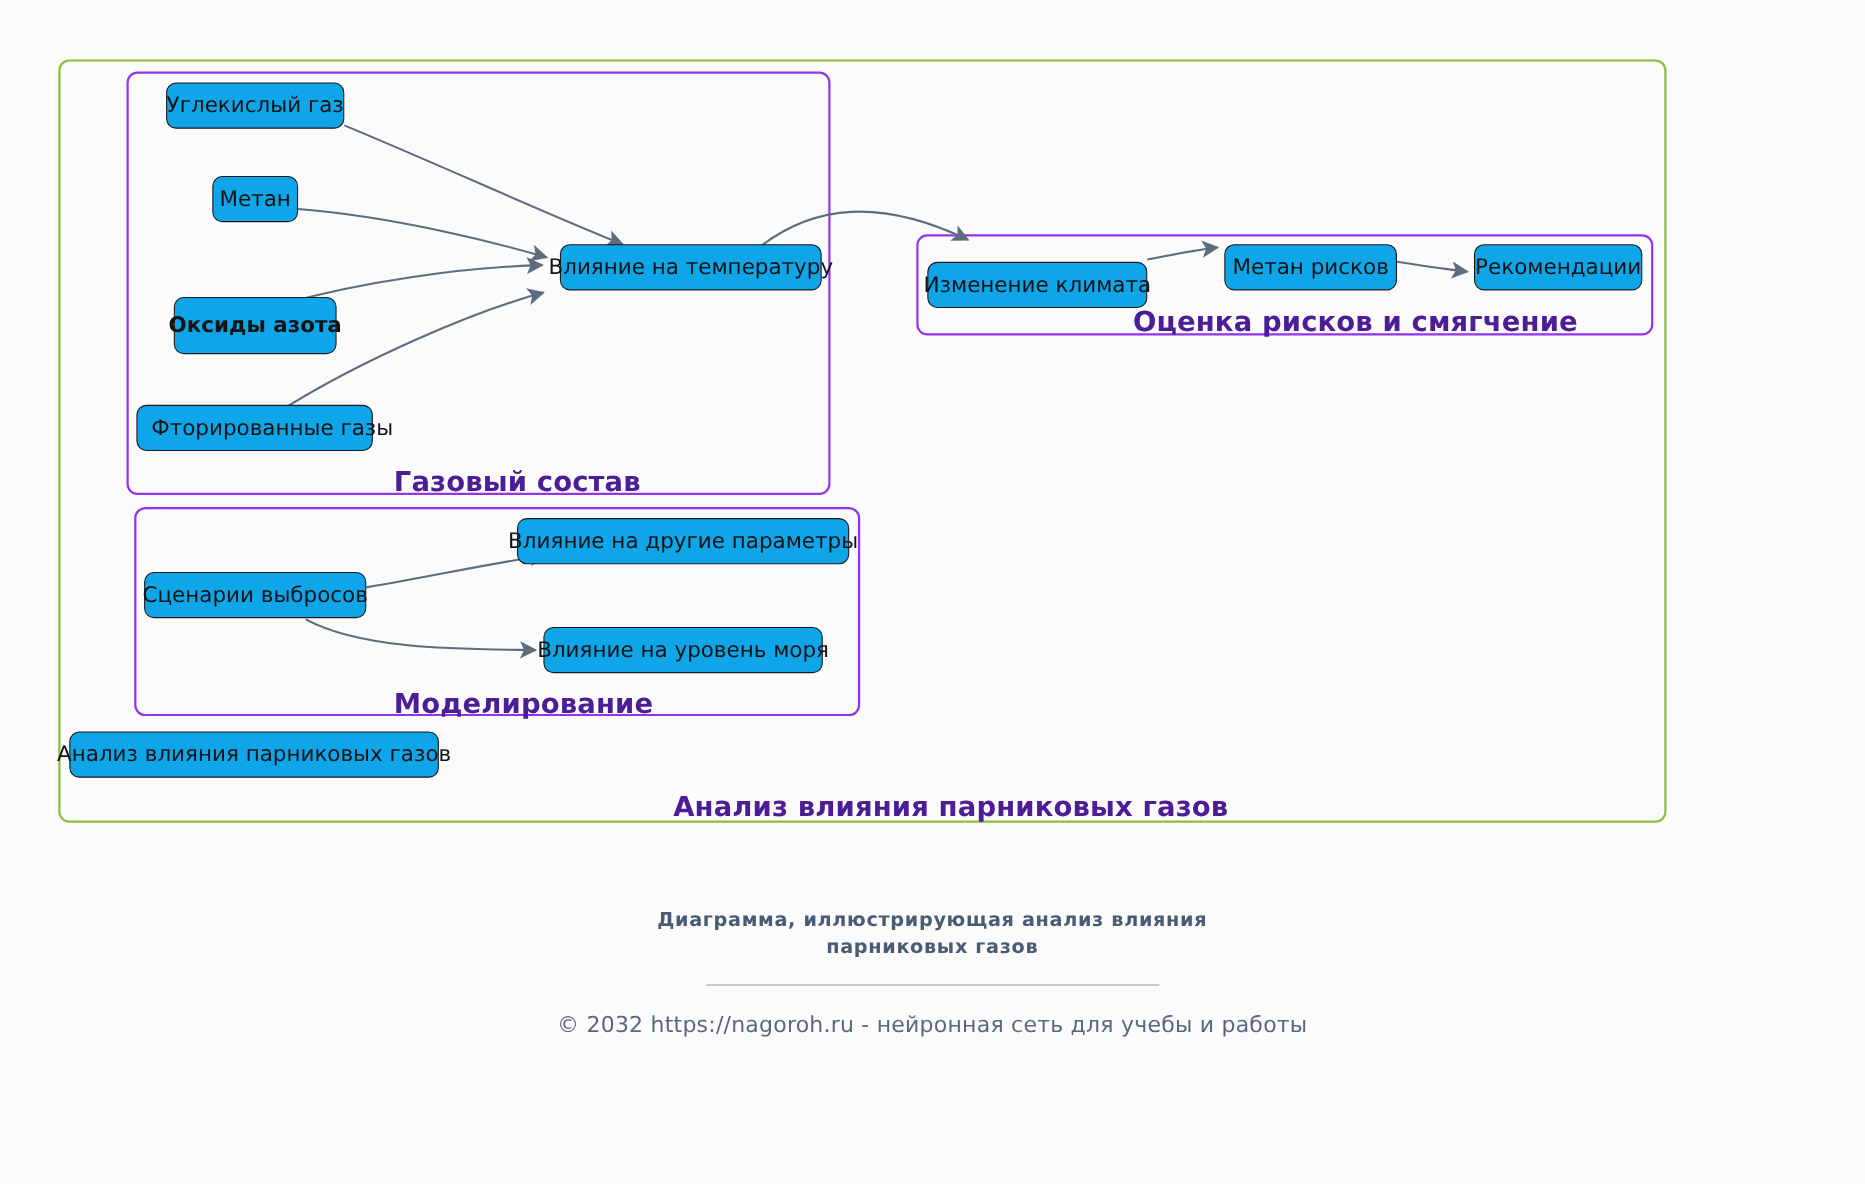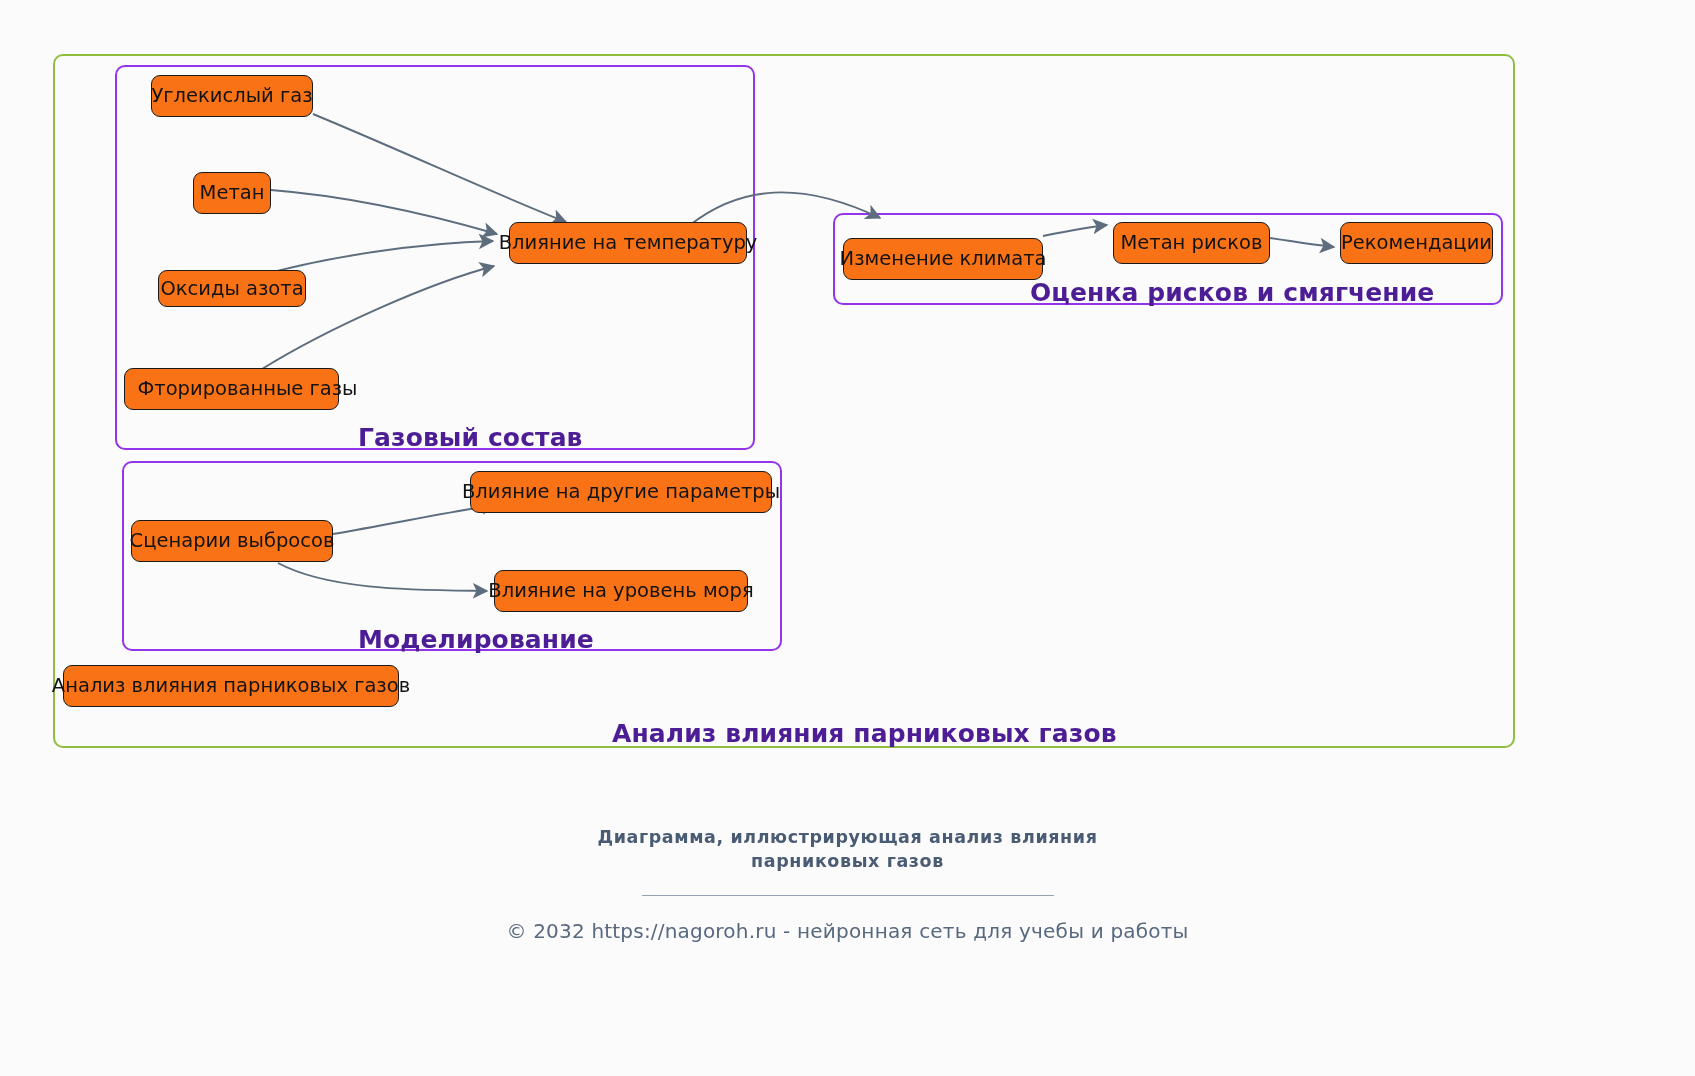--- a/index.html
+++ b/index.html
@@ -69,21 +69,21 @@
     white-space: nowrap;
     letter-spacing: 0.1px;
     font-weight: bold;
   }
 
   
   .node {
     position: absolute;
     border: 1.6px solid #1b1b1d;
     border-radius: 9px;
-    background: #f97316;
+    background: #0ea5e9;
     color: #131314;
     font-size: 19.5px;
     line-height: 1;
     display: flex;
     align-items: center;
     justify-content: center;
     box-sizing: border-box;
     white-space: nowrap;
     padding: 0 16px;
     z-index: 3;
@@ -158,23 +158,23 @@
       <path d="M690,225 C740,186 800,180 880,218"></path>
       <path d="M1043,236 C1068,231 1088,227 1107,225"></path>
       <path d="M1270,238 C1296,242 1316,245 1334,247"></path>
       <path d="M333,534 C392,524 452,511 496,505"></path>
       <path d="M278,563 C330,591 420,590 487,591"></path>
     </g>
   </svg>
 
   <div class="node" style="left:151px; top:75px;  width:162px; height:42px;">Углекислый газ</div>
 
-  <div class="node" style="left:193px; top:172px; width:78px;  height:42px;">Метан</div>
-
-  <div class="node" style="left:158px; top:270px; width:148px; height:37px;">Оксиды азота</div>
+  <div class="node" style="left:193px; top:160px; width:78px;  height:42px;">Метан</div>
+
+  <div class="node" style="left:158px; top:270px; width:148px; height:52px;font-weight:bold;">Оксиды азота</div>
 
   <div class="node" style="left:124px; top:368px; width:215px; height:42px;padding-left:48px;">Фторированные газы</div>
 
   <div class="node" style="left:497px; top:222px; width:238px; height:42px;margin-left:12px;">Влияние на температуру</div>
 
   <div class="node" style="left:131px; top:520px; width:202px; height:42px;">Сценарии выбросов</div>
 
   <div class="node" style="left:470px; top:471px; width:302px; height:42px;">Влияние на другие параметры</div>
 
   <div class="node" style="left:494px; top:570px; width:254px; height:42px;">Влияние на уровень моря</div>

